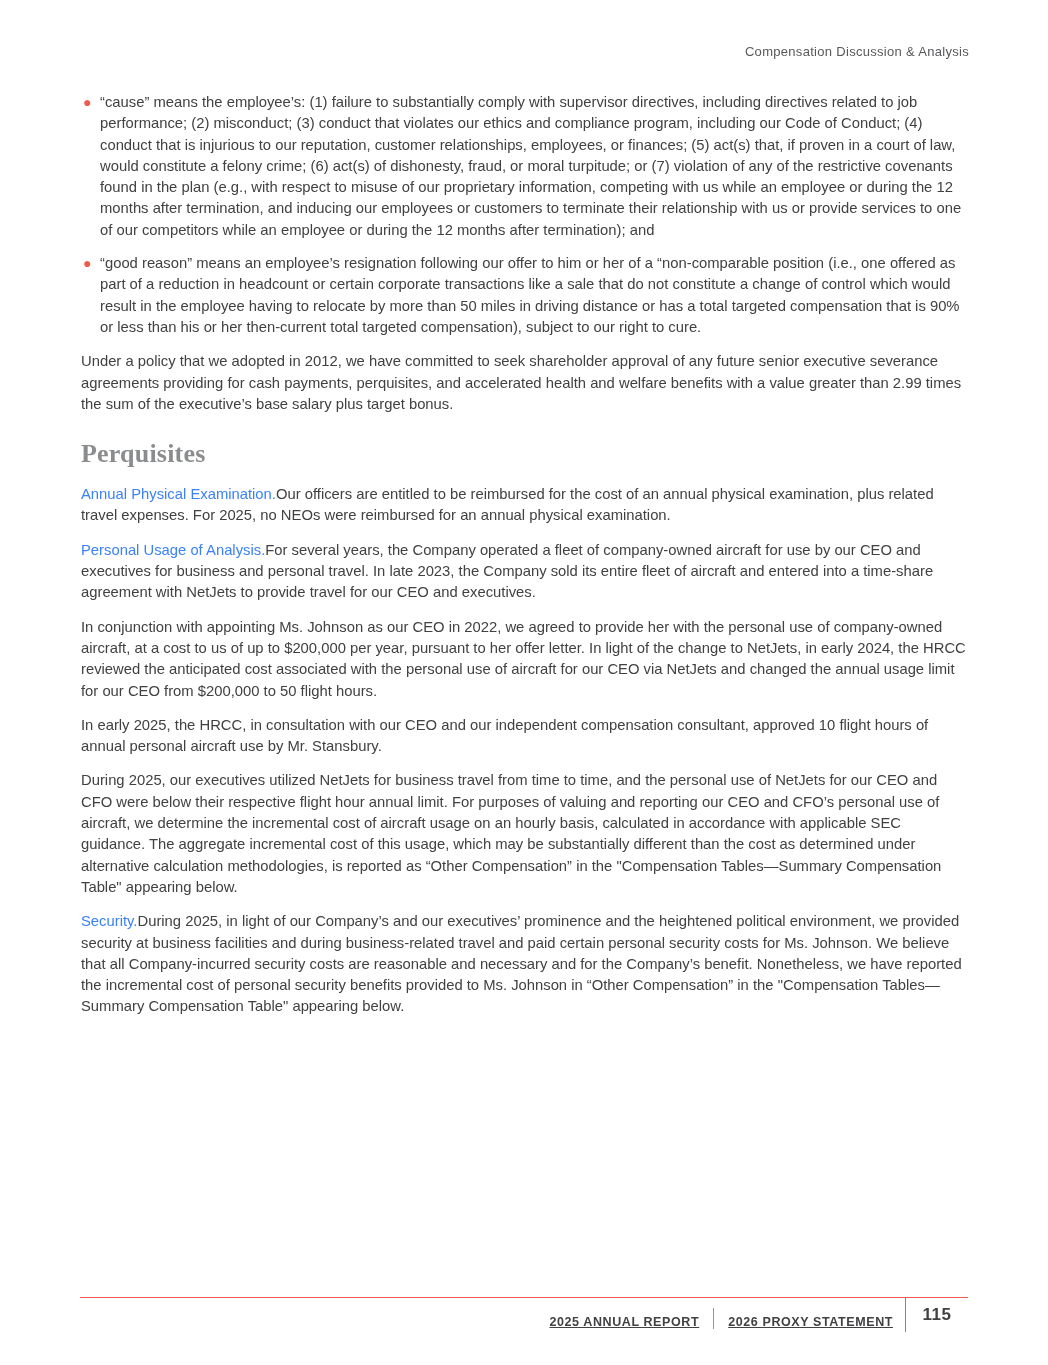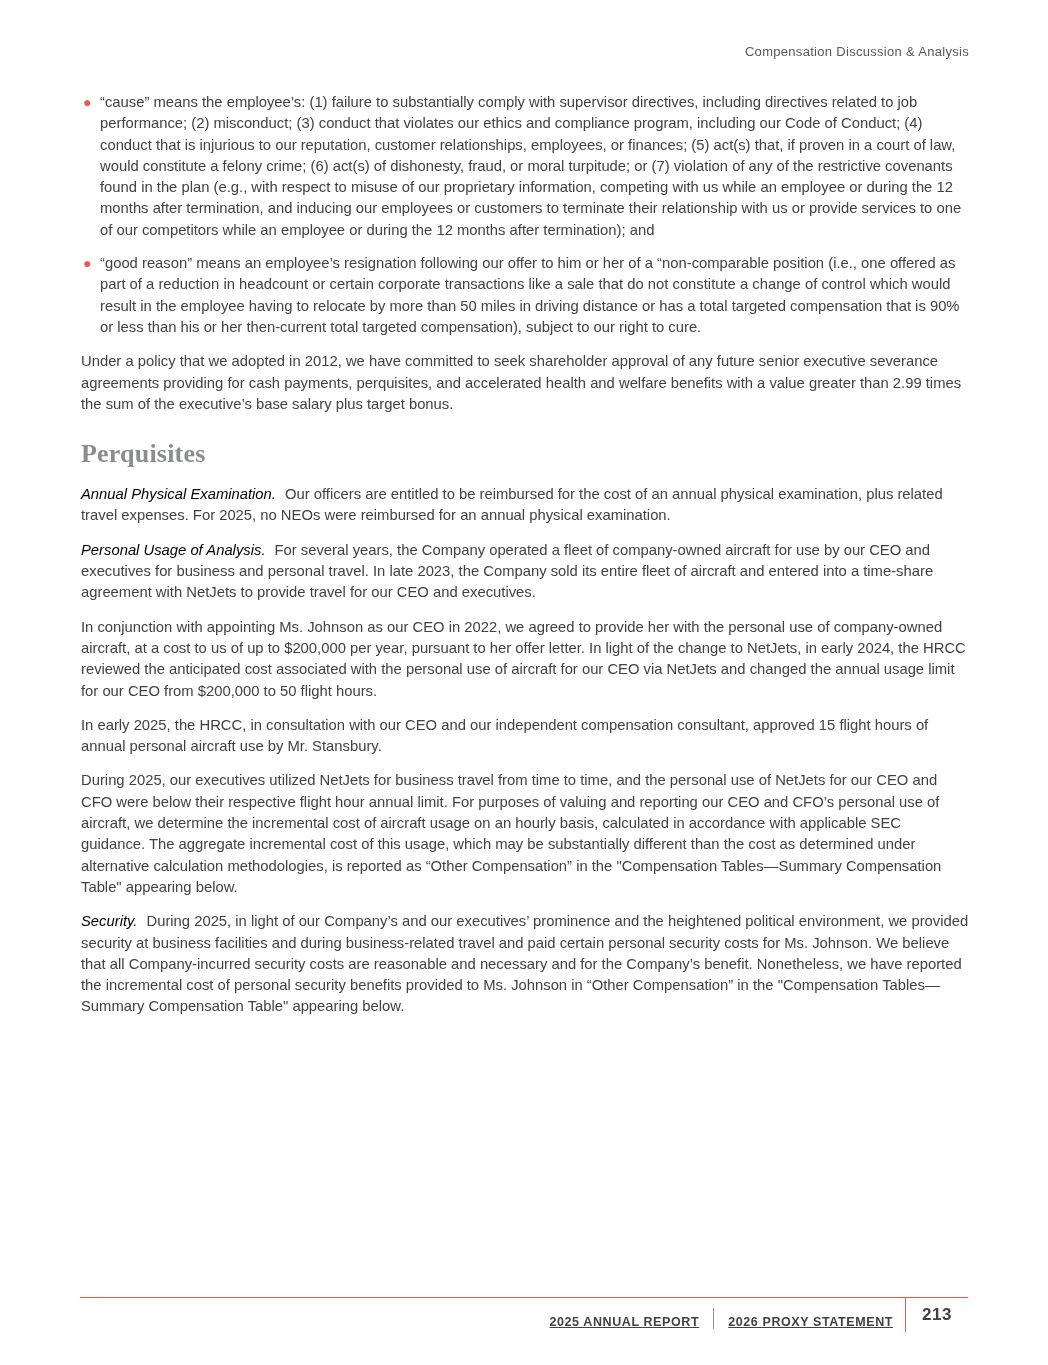--- a/index.html
+++ b/index.html
@@ -52,23 +52,22 @@
   }
   h1.section-heading {
     font-size: 26px;
     font-weight: 700;
     color: #8a8c8e;
     margin: 24px 0 15px 0;
     letter-spacing: 0.2px;
     font-family: Liberation Serif, serif;
   }
   .lead-in {
-    font-style: italic;
-    color: #000000;
-    margin-right: 9px;
+    color: #3b82f6;
+    margin-right: 0;
   }
   
   .footer-rule {
     position: absolute;
     left: 80px;
     top: 1297px;
     width: 888px;
     height: 1px;
     background: #f0594b;
   }
@@ -146,21 +145,21 @@
 
     <p>
       <span class="lead-in">Personal Usage of Analysis.</span><span>For several years, the Company operated a fleet of company-owned aircraft for use by our CEO and executives for business and personal travel. In late 2023, the Company sold its entire fleet of aircraft and entered into a time-share agreement with NetJets to provide travel for our CEO and executives.</span>
     </p>
 
     <p>
       <span>In conjunction with appointing Ms. Johnson as our CEO in 2022, we agreed to provide her with the personal use of company-owned aircraft, at a cost to us of up to $200,000 per year, pursuant to her offer letter. In light of the change to NetJets, in early 2024, the HRCC reviewed the anticipated cost associated with the personal use of aircraft for our CEO via NetJets and changed the annual usage limit for our CEO from $200,000 to 50 flight hours.</span>
     </p>
 
     <p>
-      <span>In early 2025, the HRCC, in consultation with our CEO and our independent compensation consultant, approved 15 flight hours of annual personal aircraft use by Mr. Stansbury.</span>
+      <span>In early 2025, the HRCC, in consultation with our CEO and our independent compensation consultant, approved 10 flight hours of annual personal aircraft use by Mr. Stansbury.</span>
     </p>
 
     <p>
       <span>During 2025, our executives utilized NetJets for business travel from time to time, and the personal use of NetJets for our CEO and CFO were below their respective flight hour annual limit. For purposes of valuing and reporting our CEO and CFO’s personal use of aircraft, we determine the incremental cost of aircraft usage on an hourly basis, calculated in accordance with applicable SEC guidance. The aggregate incremental cost of this usage, which may be substantially different than the cost as determined under alternative calculation methodologies, is reported as “Other Compensation” in the "Compensation Tables—Summary Compensation Table" appearing below.</span>
     </p>
 
     <p>
       <span class="lead-in">Security.</span><span>During 2025, in light of our Company’s and our executives’ prominence and the heightened political environment, we provided security at business facilities and during business-related travel and paid certain personal security costs for Ms. Johnson. We believe that all Company-incurred security costs are reasonable and necessary and for the Company’s benefit. Nonetheless, we have reported the incremental cost of personal security benefits provided to Ms. Johnson in “Other Compensation” in the "Compensation Tables—Summary Compensation Table" appearing below.</span>
     </p>
 
@@ -169,15 +168,15 @@
 
   <div class="footer-rule"></div>
   <div class="footer-vrule"></div>
 
   <div class="footer-labels">
     <span class="footer-label">2025 ANNUAL REPORT</span>
     <span class="footer-sep"></span>
     <span class="footer-label">2026 PROXY STATEMENT</span>
   </div>
 
-  <div class="page-number">213</div>
+  <div class="page-number">115</div>
 
 </div>
 
 </body></html>

